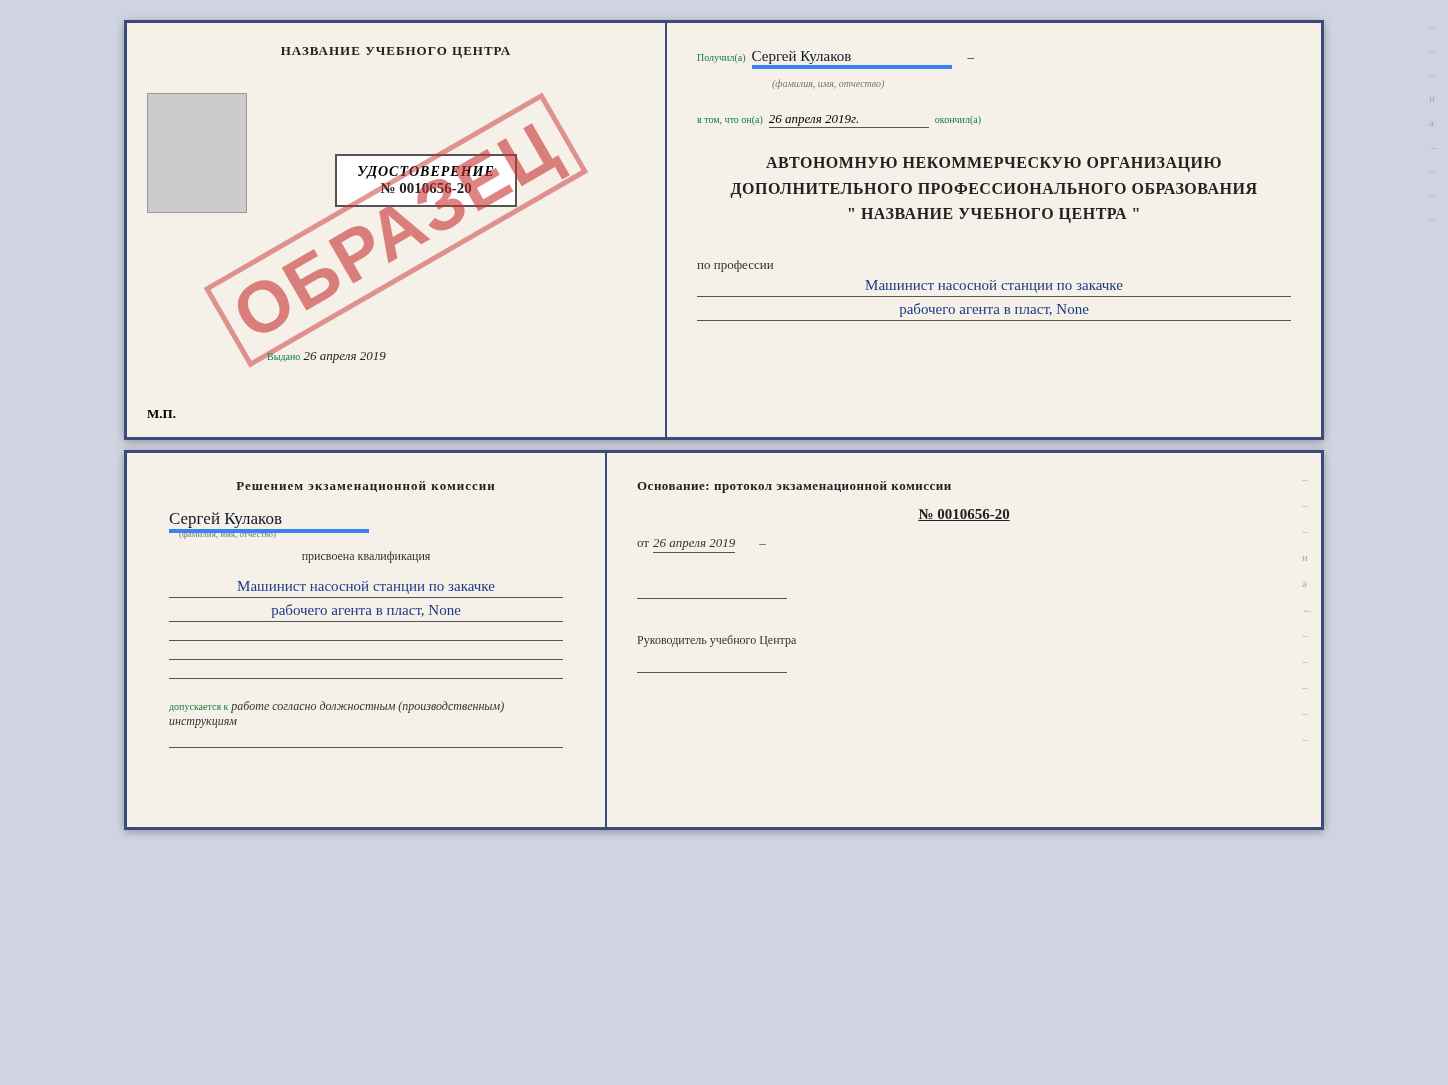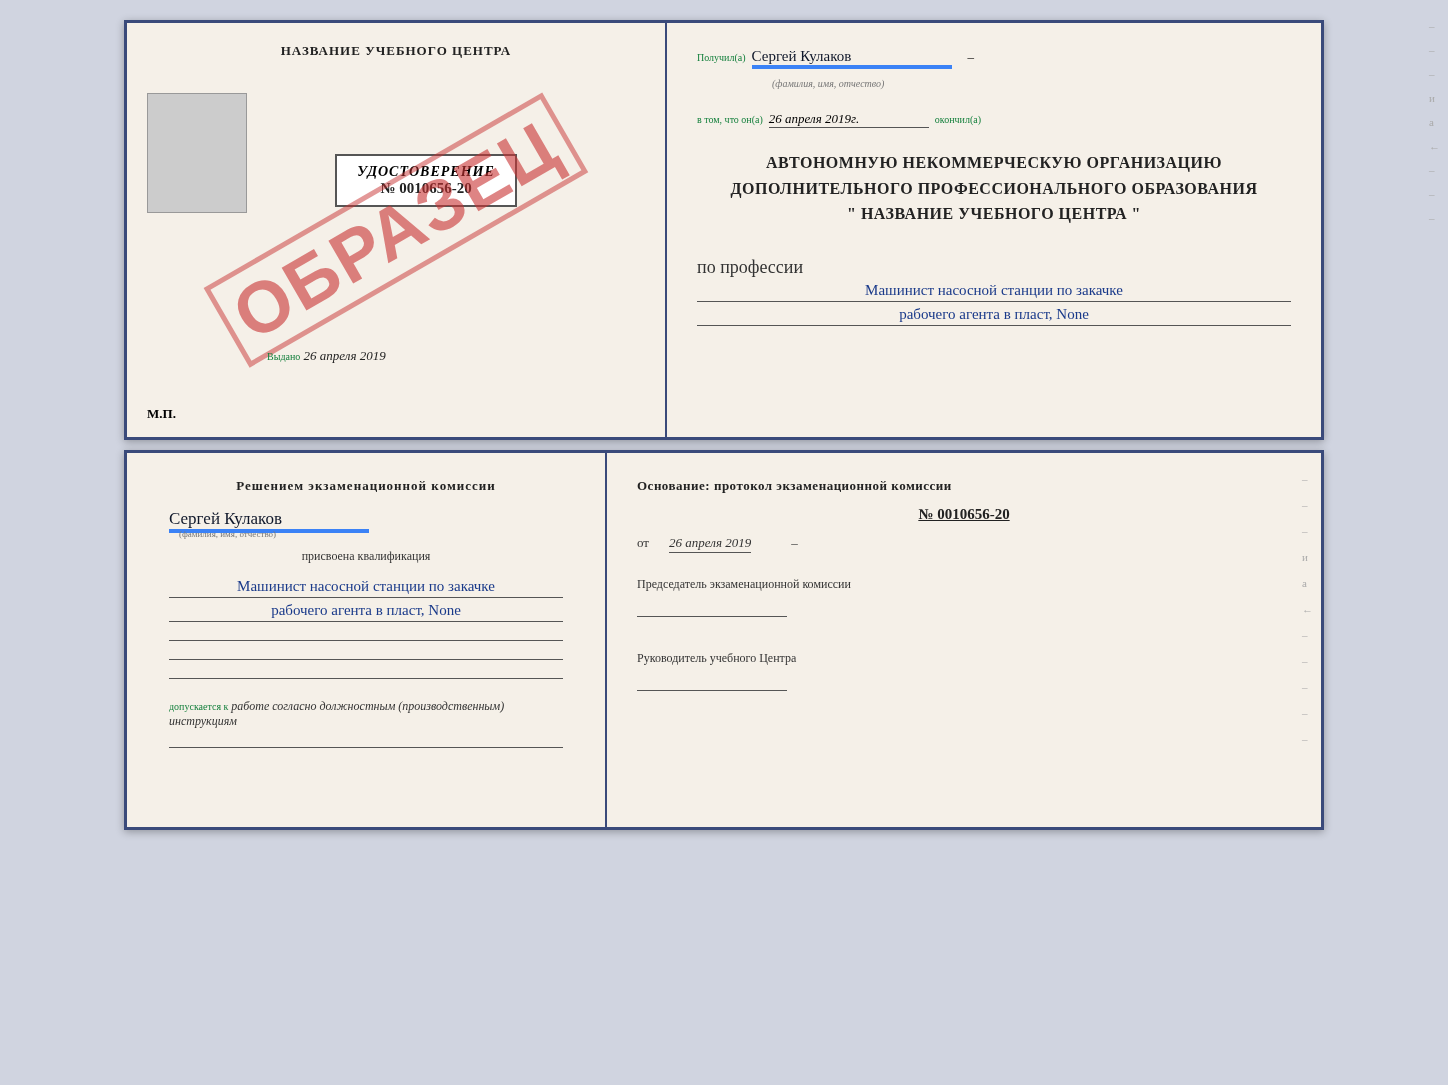--- a/index.html
+++ b/index.html
@@ -153,21 +153,21 @@
     .org-text {
       font-size: 16px;
       font-weight: bold;
       letter-spacing: 0.5px;
       text-align: center;
       line-height: 1.6;
       color: #222;
     }
 
     .profession-label {
-      font-size: 18px;
+      font-size: 13px;
       color: #333;
       margin-top: 8px;
     }
 
     .profession-handwritten {
       font-family: 'Segoe Script', 'Comic Sans MS', cursive;
       font-size: 15px;
       color: #1a3a8a;
       border-bottom: 1px solid #555;
       display: block;
@@ -255,21 +255,21 @@
       text-align: center;
       text-decoration: underline;
       color: #222;
     }
 
     .date-row {
       font-size: 13px;
       color: #333;
       display: flex;
       align-items: baseline;
-      gap: 20px;
+      gap: 4px;
     }
 
     .date-handwritten {
       font-style: italic;
       font-size: 13px;
       color: #333;
     }
 
     .chairman-section, .director-section {
       margin-top: 10px;
@@ -396,21 +396,20 @@
 
       <div class="protocol-number">№ 0010656-20</div>
 
       <div class="date-row">
         <span>от</span>
         <span style="border-bottom:1px solid #555; padding-bottom:1px;" class="date-handwritten">26 апреля 2019</span>
         <span style="margin-left:20px;">–</span>
       </div>
 
       <div class="chairman-section">
-        <div class="role-label">Председатель экзаменационной комиссии</div>
         <div class="sign-line-short"></div>
       </div>
 
       <div class="director-section" style="margin-top:20px;">
         <div class="role-label">Руководитель учебного Центра</div>
         <div class="sign-line-short"></div>
       </div>
 
       <div style="position:absolute; right: 8px; top: 20px; display:flex; flex-direction:column; gap:14px; font-size:11px; color:#aaa;">
         <span>–</span>

